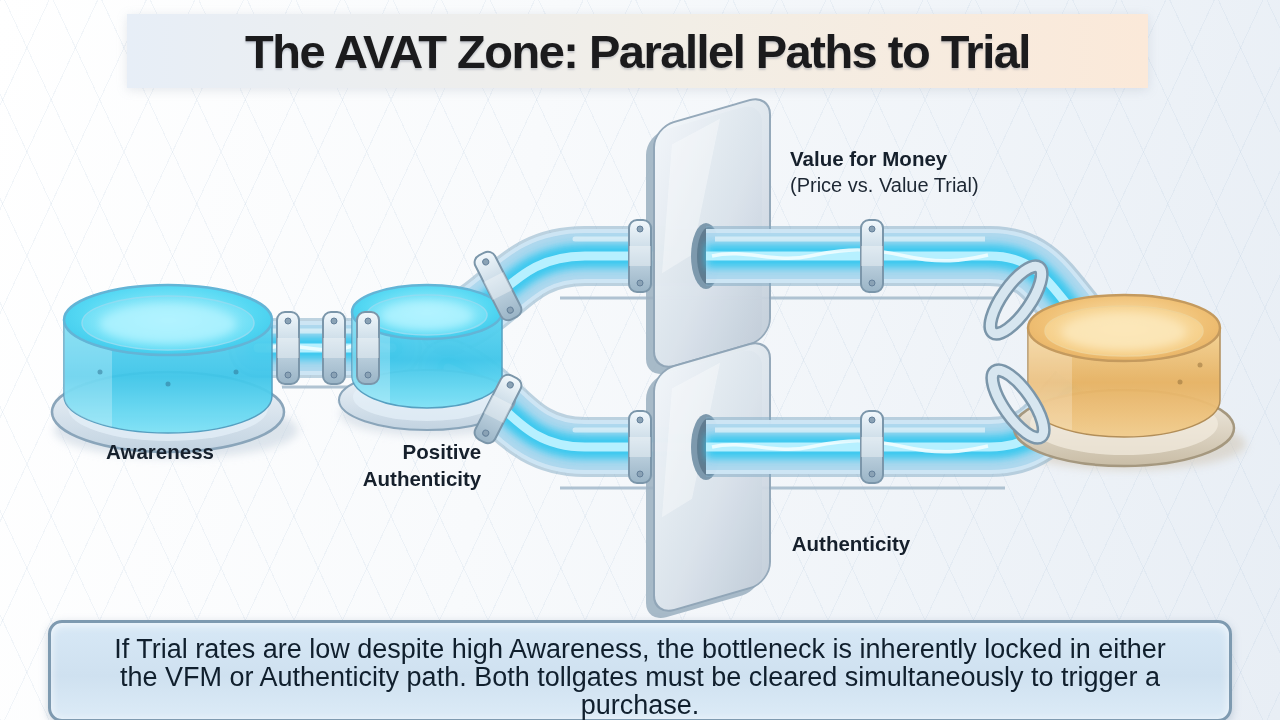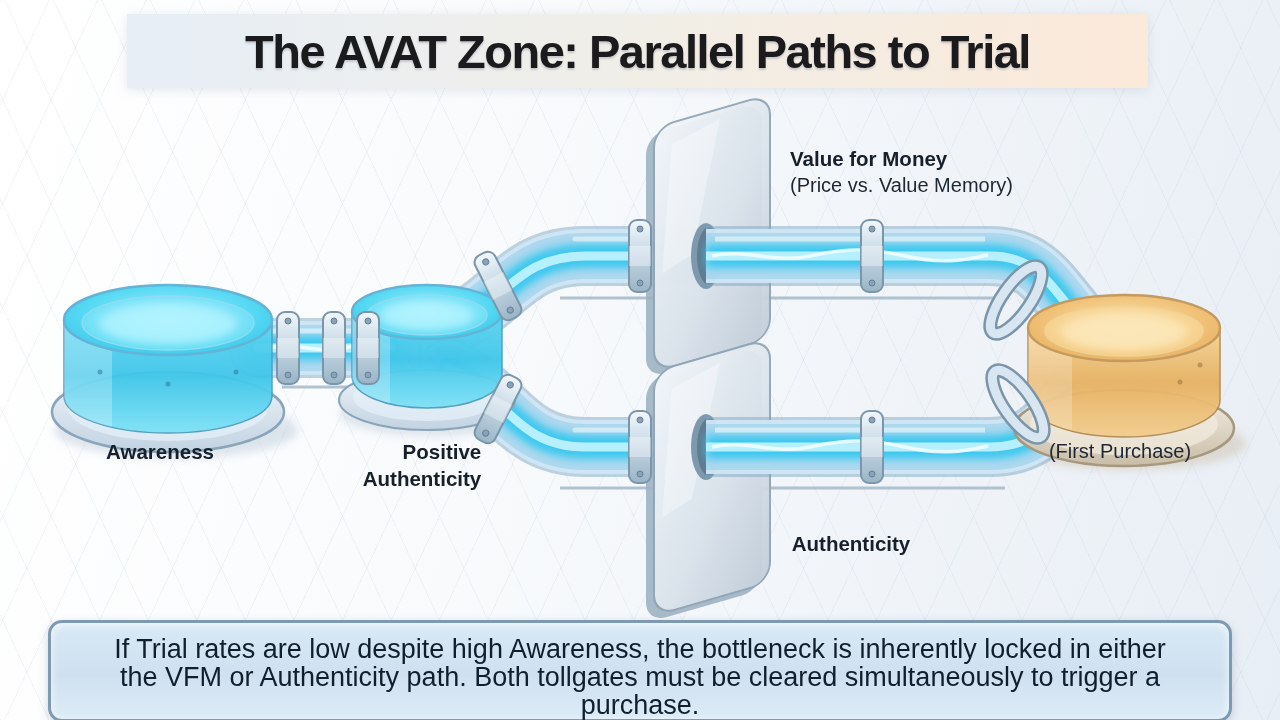--- a/index.html
+++ b/index.html
@@ -261,26 +261,25 @@
   <div class="name">Awareness</div>
 </div>
 
 <div class="node-label" style="left:422px;top:438px;">
   <div class="name">Positive</div>
   <div class="name">Authenticity</div>
 </div>
 
 <div class="node-label left-aligned" style="left:780px;top:145px;margin-left:10px;">
   <div class="name">Value for Money</div>
-  <div class="sub">(Price vs. Value Memory)</div>
+  <div class="sub">(Price vs. Value Trial)</div>
 </div>
 
 <div class="node-label" style="left:803px;top:530px;margin-left:48px;">
   <div class="name">Authenticity</div>
 </div>
 
 <div class="node-label" style="left:1120px;top:438px;">
-  <div class="sub">(First Purchase)</div>
 </div>
 
 <div class="caption-box">
   <div class="caption-text">If Trial rates are low despite high Awareness, the bottleneck is inherently locked in either the VFM or Authenticity path. Both tollgates must be cleared simultaneously to trigger a purchase.</div>
 </div>
 
 </body></html>

